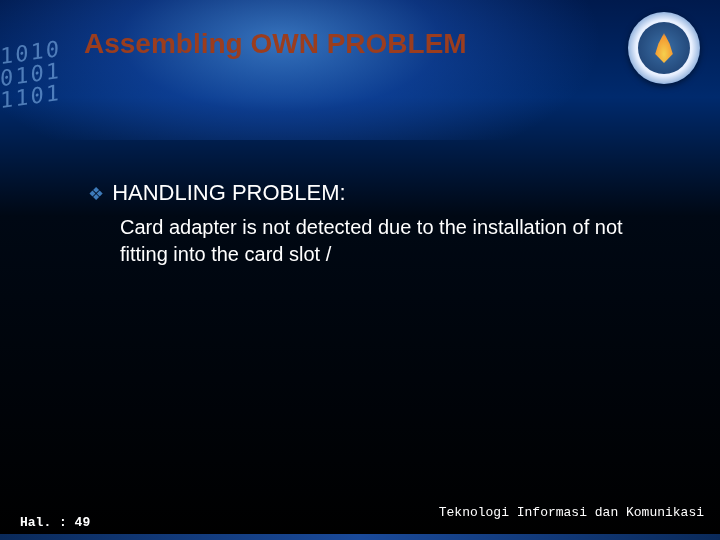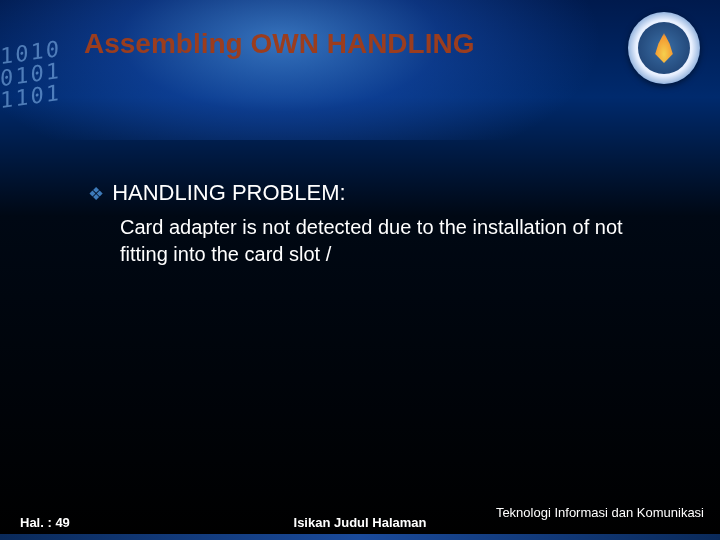--- a/index.html
+++ b/index.html
@@ -9,51 +9,50 @@
 .title{position:absolute;left:84px;top:28px;font-size:28px;font-weight:700;color:#9b3d1e;font-family:Verdana,sans-serif}
 .logo{position:absolute;right:20px;top:12px;width:72px;height:72px}
 .logo-ring{position:absolute;inset:0;border-radius:50%;background:radial-gradient(circle,#fff 0%,#e8f0ff 55%,#9ab8e0 70%,#6a88b0 100%);box-shadow:0 2px 6px rgba(0,0,0,0.5)}
 .logo-inner{position:absolute;left:10px;top:10px;width:52px;height:52px;border-radius:50%;background:radial-gradient(circle,#3a6ea5 0%,#1a3a6a 100%);display:flex;align-items:center;justify-content:center}
 .logo-flame{width:22px;height:30px;background:radial-gradient(ellipse at 50% 70%,#ffd54a 0%,#ff9a2a 60%,transparent 80%);clip-path:polygon(50% 0%,75% 35%,90% 70%,50% 100%,10% 70%,25% 35%);opacity:0.95}
 .content{position:absolute;left:88px;top:180px;right:50px;color:#fff}
 .bullet-line{display:flex;align-items:flex-start;margin-bottom:6px}
 .diamond{font-size:18px;color:#3d7ab8;margin-right:8px;line-height:28px}
 .section-head{font-weight:400;font-size:22px;color:#fff;font-family:Verdana,sans-serif}
 .body-text{font-size:20px;line-height:1.35;color:#fff;font-family:Arial,sans-serif;margin-left:32px;margin-top:2px}
-.footer{position:absolute;left:0;bottom:0;width:720px;height:34px;display:flex;align-items:center;font-family:Liberation Sans, sans-serif}
+.footer{position:absolute;left:0;bottom:0;width:720px;height:34px;display:flex;align-items:center;font-family:Liberation Mono, monospace}
 .footer-left{position:absolute;left:20px;bottom:10px;font-size:13px;font-weight:700;color:#fff}
 .footer-center{position:absolute;left:0;right:0;bottom:10px;text-align:center;font-size:13px;font-weight:700;color:#fff}
 .footer-right{position:absolute;right:16px;bottom:20px;font-size:13px;color:#fff}
 .footer-strip{position:absolute;left:0;bottom:0;width:720px;height:6px;background:linear-gradient(90deg,#0a2a5a 0%,#1a4a9a 50%,#0a2a5a 100%)}
 </style>
 </head>
 <body>
 
 <div class="slide">
   <div class="header-bg"></div>
   <div class="digit-strip">1010
 0101
 1101</div>
 
-  <div class="title">Assembling OWN HANDLING</div>
+  <div class="title">Assembling OWN PROBLEM</div>
 
   <div class="logo">
     <div class="logo-ring"></div>
     <div class="logo-inner">
       <div class="logo-flame"></div>
     </div>
   </div>
 
   <div class="content">
     <div class="bullet-line">
       <span class="diamond">❖</span>
       <span class="section-head">HANDLING PROBLEM:</span>
     </div>
     <div class="body-text">Card adapter is not detected due to the installation of not fitting into the card slot /</div>
   </div>
 
   <div class="footer">
     <div class="footer-strip"></div>
     <div class="footer-left">Hal. : 49</div>
-    <div class="footer-center">Isikan Judul Halaman</div>
     <div class="footer-right">Teknologi Informasi dan Komunikasi</div>
   </div>
 </div>
 
 </body></html>

